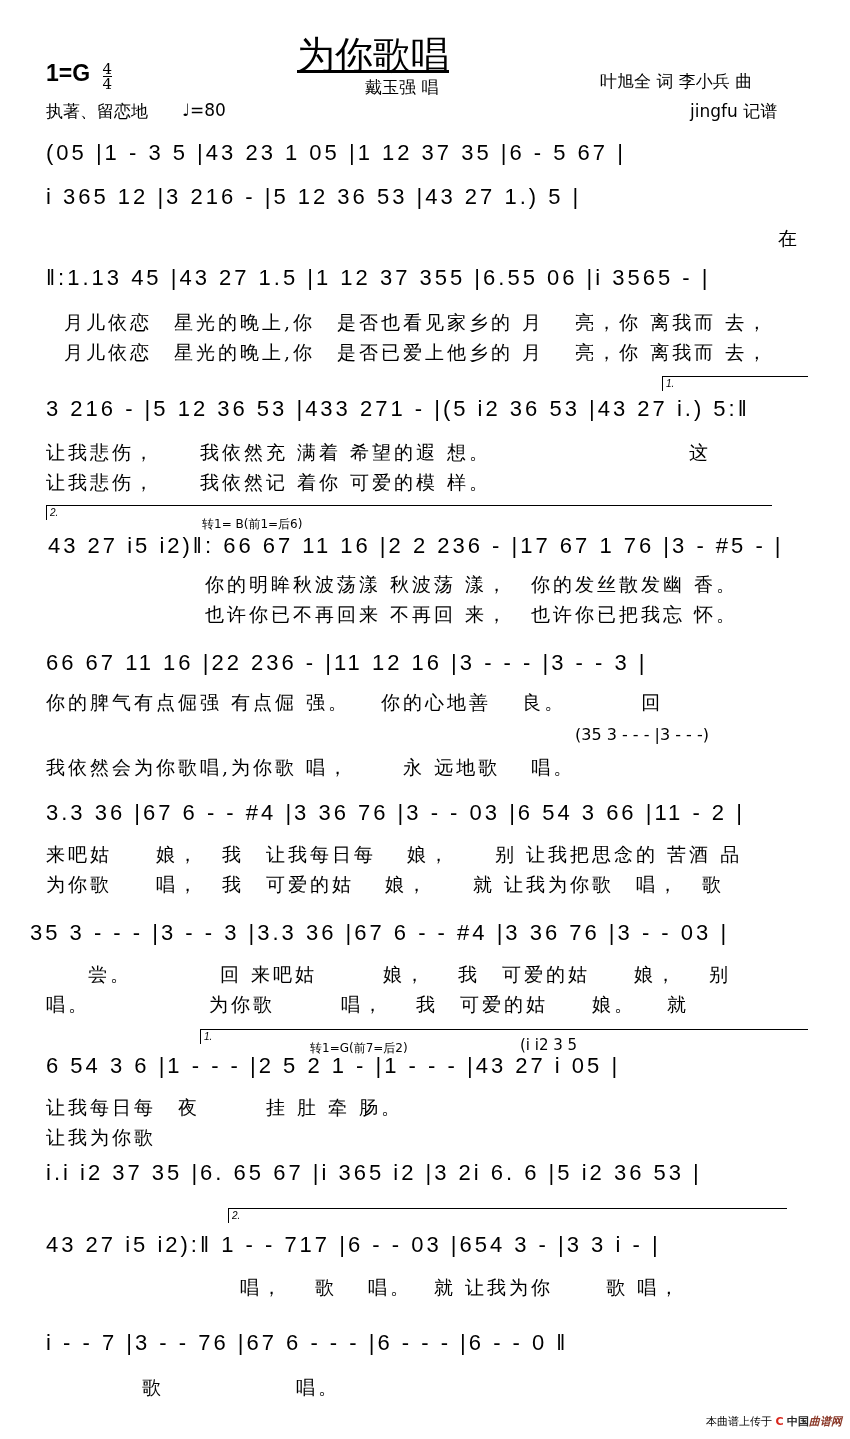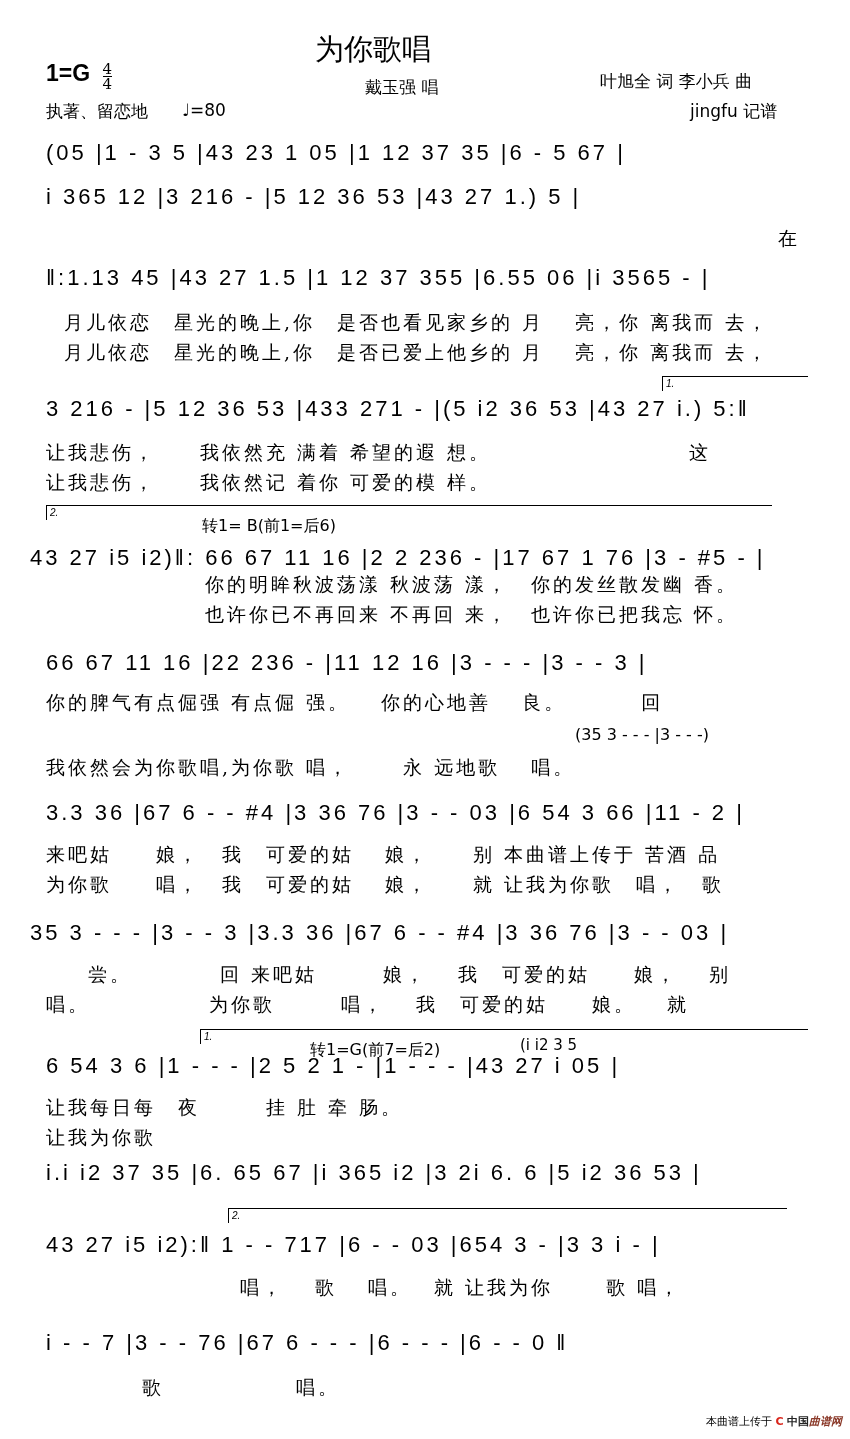--- a/index.html
+++ b/index.html
@@ -1,26 +1,26 @@
 <!DOCTYPE html>
 <html><head>
 <meta charset="utf-8">
 <style>
   html, body { margin:0; padding:0; background:#ffffff; }
   body { width:850px; height:1439px; position:relative; overflow:hidden;
          font-family:"Liberation Sans", sans-serif; color:#000; }
   .abs { position:absolute; white-space:nowrap; }
-  .title { font-family:"DejaVu Serif", serif; font-size:29px; left:0; width:746px; text-align:center; top:30px; }
+  .title { font-family:"DejaVu Serif", serif; font-size:38px; left:0; width:746px; text-align:center; top:30px;text-decoration:underline; }
   .hdr { font-family:"DejaVu Sans", sans-serif; font-size:17px; }
   .key { font-size:23px; font-weight:bold; }
   .frac { display:inline-flex; flex-direction:column; align-items:center; font-family:"DejaVu Serif", serif; font-size:15px; line-height:14px; vertical-align:middle; margin-left:8px; }
   .frac span:first-child { border-bottom:1px solid #000; }
   .notes { font-family:"Liberation Sans", sans-serif; font-size:22px; letter-spacing:3px; }
   .lyric { font-family:"DejaVu Serif", serif; font-size:19px; letter-spacing:3px; }
-  .small { font-family:"DejaVu Sans", sans-serif; font-size:16px; }
+  .small { font-family:"DejaVu Sans", sans-serif; font-size:12px; }
   .volta { position:absolute; border-top:1px solid #000; border-left:1px solid #000; height:14px; }
   .volta span { font-size:10px; font-style:italic; position:absolute; left:3px; top:1px; }
   .footer { right:8px; top:1414px; font-size:11px; font-family:"DejaVu Sans", sans-serif; }
   .logo-c { color:#d9261c; font-weight:bold; }
   .logo-a { color:#222; font-weight:bold; }
   .logo-b { color:#8b3a2a; font-weight:bold; font-style:italic; }
 </style>
 </head>
 <body>
 
@@ -51,31 +51,31 @@
     <span>1.</span>
   </div>
 <div class="abs notes" style="left:46px;top:396px;">3 216 - |5 12 36 53 |433 271 - |(5 i2 36 53 |43 27 i.) 5:‖</div>
 <div class="abs lyric" style="left:46px;top:440px;">让我悲伤，　　我依然充 满着 希望的遐 想。　　　　　　　　　这</div>
 <div class="abs lyric" style="left:46px;top:470px;">让我悲伤，　　我依然记 着你 可爱的模 样。</div>
 
 <div class="volta" style="left:46px;top:505px;width:725px;">
     <span>2.</span>
   </div>
 <div class="abs small" style="left:202px;top:516px;">转1= B(前1=后6)</div>
-<div class="abs notes" style="left:30px;top:533px;margin-top:12px;">43 27 i5 i2)‖: 66 67 11 16 |2 2 236 - |17 67 1 76 |3 - #5 - |</div>
+<div class="abs notes" style="left:48px;top:533px;">43 27 i5 i2)‖: 66 67 11 16 |2 2 236 - |17 67 1 76 |3 - #5 - |</div>
 <div class="abs lyric" style="left:205px;top:572px;">你的明眸秋波荡漾 秋波荡 漾，　你的发丝散发幽 香。</div>
 <div class="abs lyric" style="left:205px;top:602px;">也许你已不再回来 不再回 来，　也许你已把我忘 怀。</div>
 
 <div class="abs notes" style="left:46px;top:650px;">66 67 11 16 |22 236 - |11 12 16 |3 - - - |3 - - 3 |</div>
 <div class="abs lyric" style="left:46px;top:690px;">你的脾气有点倔强 有点倔 强。　 你的心地善　 良。　　　 回</div>
 <div class="abs small" style="left:575px;top:725px;font-size:16px;">(35 3 - - - |3 - - -)</div>
 <div class="abs lyric" style="left:46px;top:755px;">我依然会为你歌唱,为你歌 唱，　　 永 远地歌　 唱。</div>
 
 <div class="abs notes" style="left:46px;top:800px;">3.3 36 |67 6 - - #4 |3 36 76 |3 - - 03 |6 54 3 66 |11 - 2 |</div>
-<div class="abs lyric" style="left:46px;top:842px;">来吧姑　　娘，　我　可爱的姑　 娘，　　别 本曲谱上传于 苦酒 品</div>
+<div class="abs lyric" style="left:46px;top:842px;">来吧姑　　娘，　我　让我每日每　 娘，　　别 让我把思念的 苦酒 品</div>
 <div class="abs lyric" style="left:46px;top:872px;">为你歌　　唱，　我　可爱的姑　 娘，　　就 让我为你歌　唱，　歌</div>
 
 <div class="abs notes" style="left:30px;top:920px;">35 3 - - - |3 - - 3 |3.3 36 |67 6 - - #4 |3 36 76 |3 - - 03 |</div>
 <div class="abs lyric" style="left:46px;top:962px;margin-left:42px;">尝。　　　　回 来吧姑　　　娘，　 我　可爱的姑　　娘，　 别</div>
 <div class="abs lyric" style="left:46px;top:992px;">唱。　　　　　 为你歌　　　唱，　 我　可爱的姑　　娘。　 就</div>
 
 <div class="volta" style="left:200px;top:1029px;width:607px;">
     <span>1.</span>
   </div>
 <div class="abs small" style="left:310px;top:1040px;">转1=G(前7=后2)</div>

